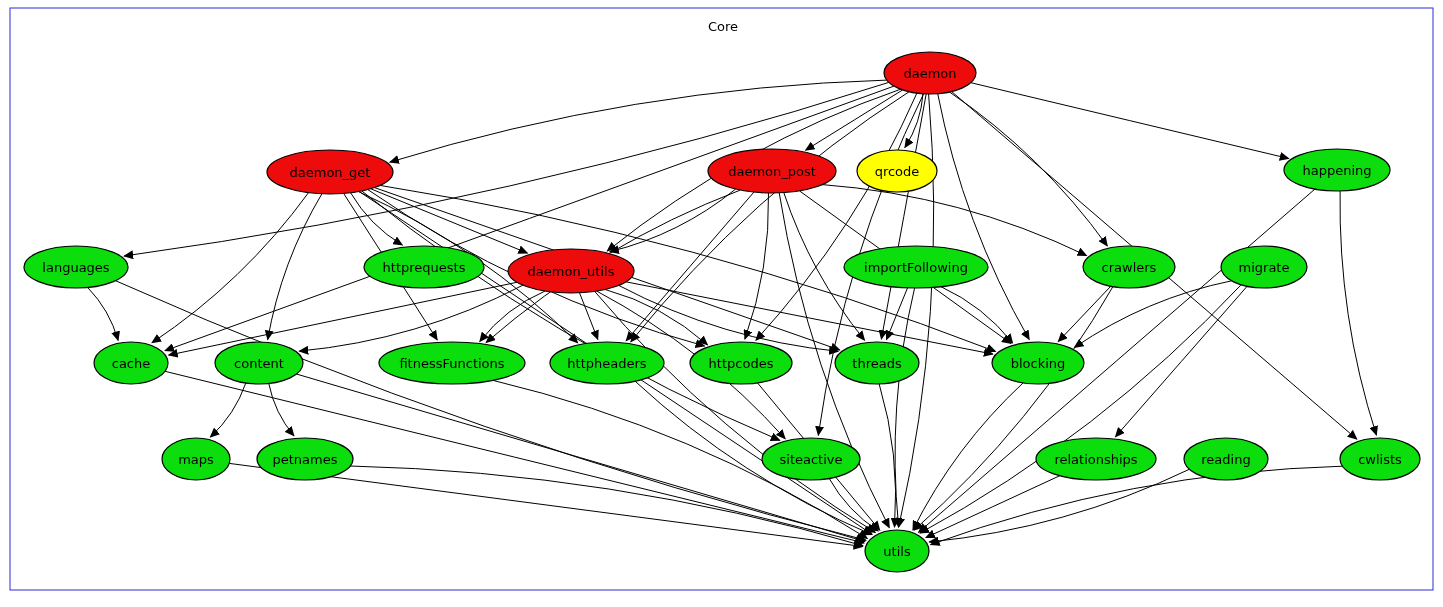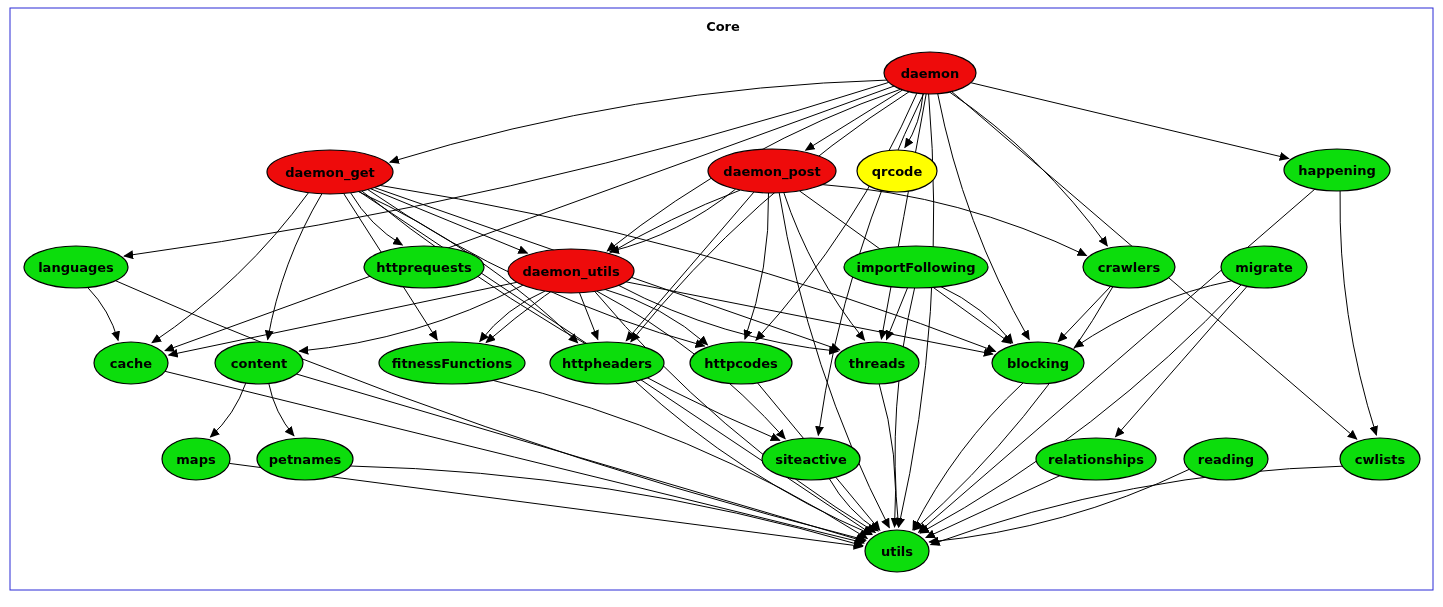--- a/index.html
+++ b/index.html
@@ -7,21 +7,20 @@
     padding: 0;
     background: #ffffff;
     font-family: "DejaVu Sans", "Liberation Sans", sans-serif;
   }
   .canvas {
     position: relative;
     width: 1443px;
     height: 607px;
     background: #ffffff;
     overflow: hidden;
-    font-weight: bold;
   }
   svg text {
     font-family: "DejaVu Sans", "Liberation Sans", sans-serif;
     font-size: 13px;
     fill: #000000;
   }
   svg .cluster-label {
     font-size: 13px;
   }
   svg path.edge {

